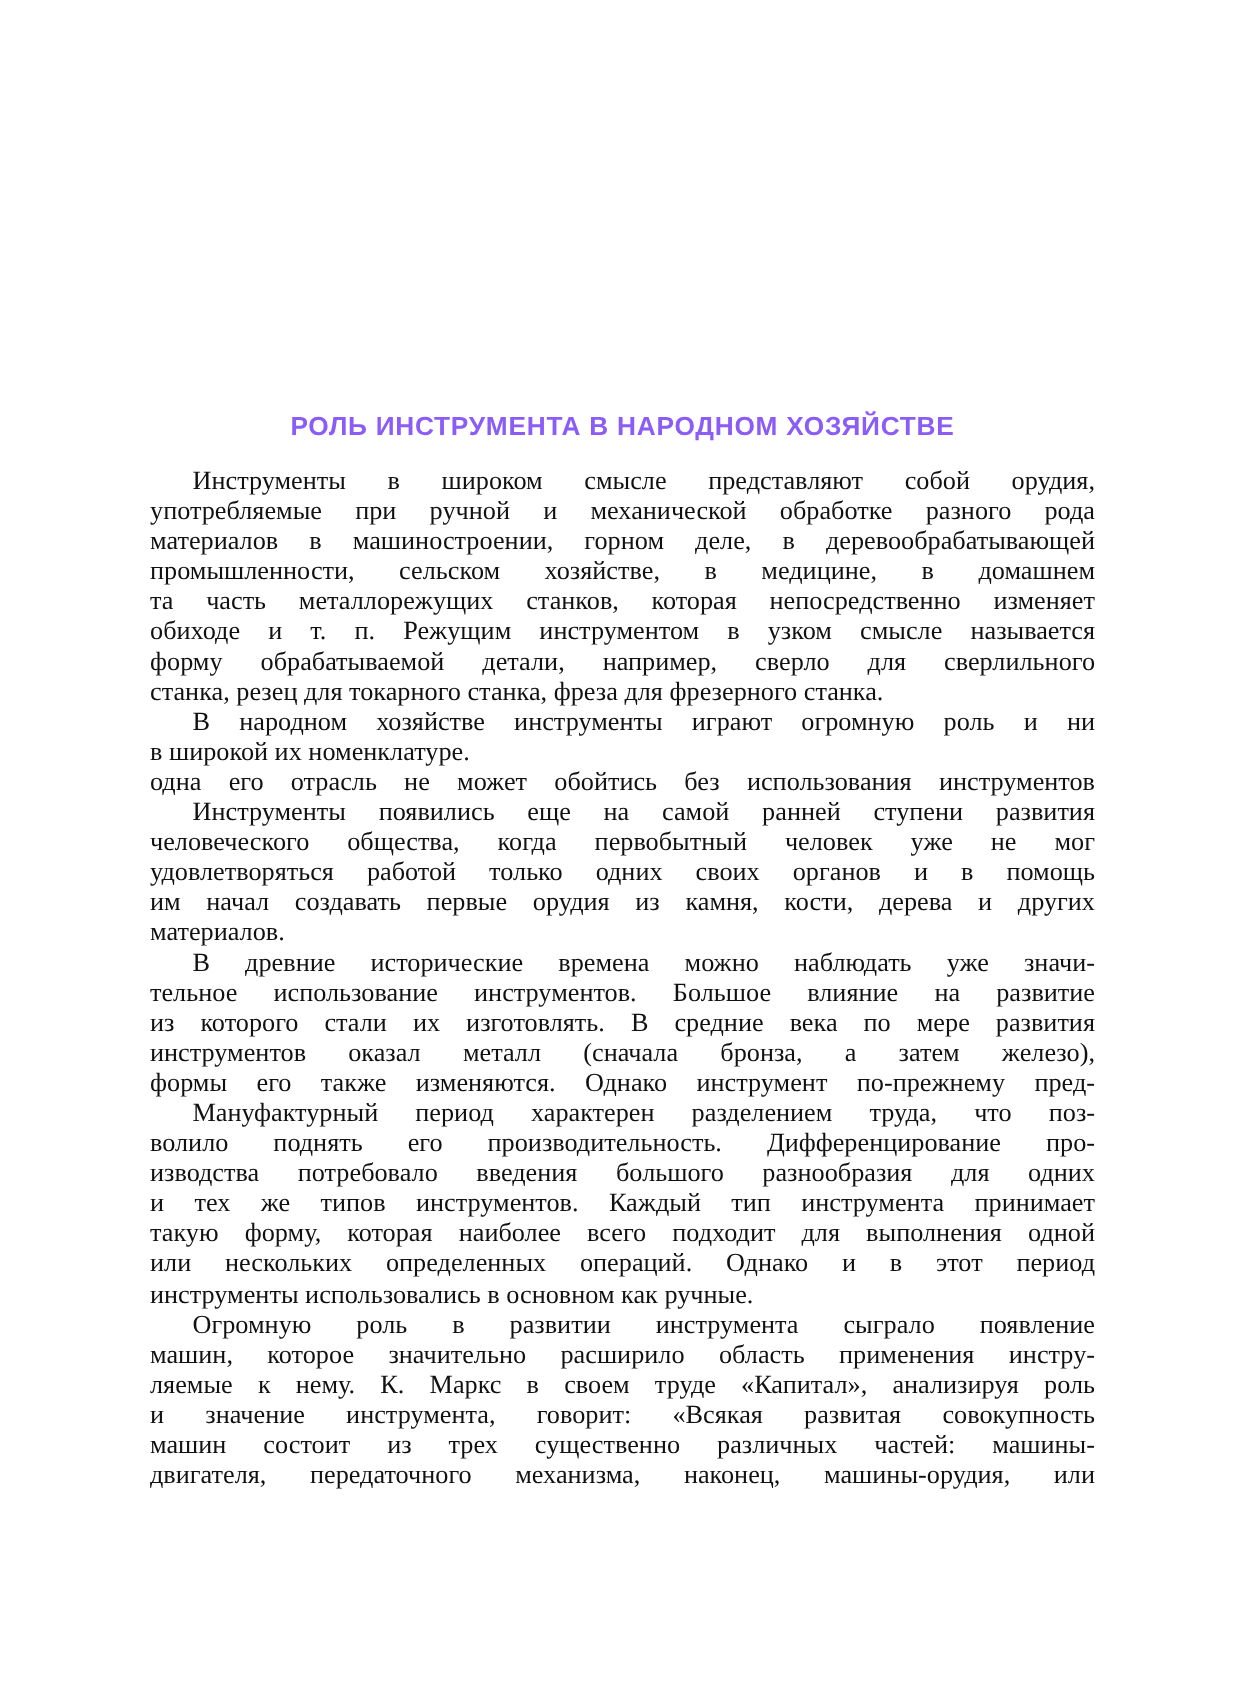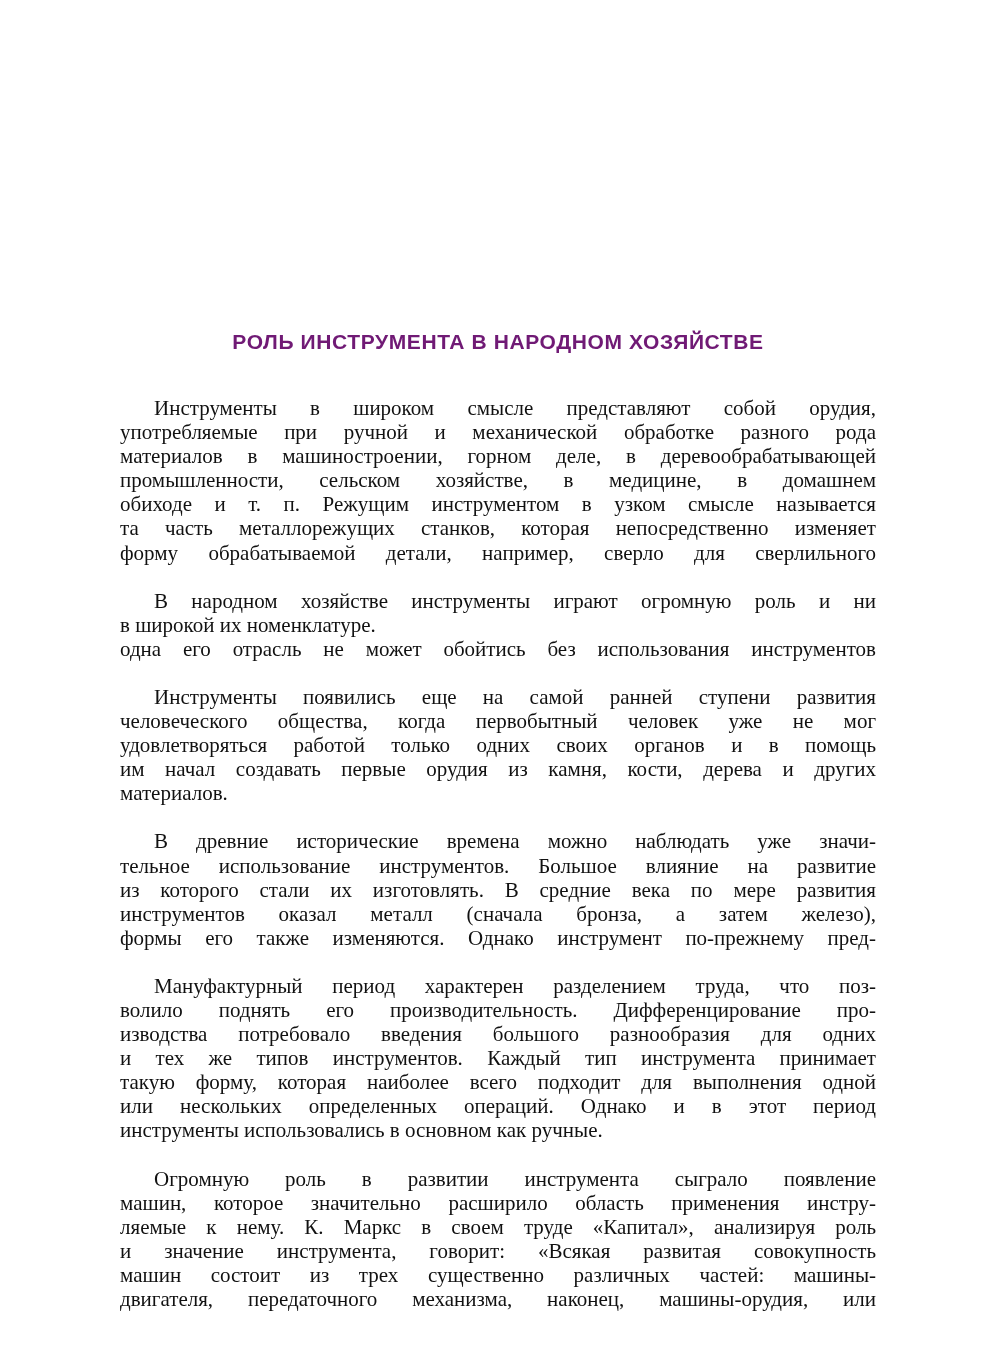--- a/index.html
+++ b/index.html
@@ -4,45 +4,46 @@
 <style>
   html, body { margin:0; padding:0; background:#ffffff; }
   body { width:1000px; height:1365px; position:relative; overflow:hidden; }
   .page {
     position:absolute; left:120px; top:0; width:756px;
     font-family:"Liberation Serif", serif; color:#111;
   }
   .title {
     position:absolute; top:330px; left:0; width:756px; text-align:center;
     font-family:"Liberation Sans", sans-serif; font-weight:bold;
-    font-size:21px; letter-spacing:0.6px; color:#701a75;
+    font-size:21px; letter-spacing:0.6px; color:#8b5cf6;
   }
   .body { position:absolute; top:372px; left:0; width:756px; }
   .line {
     display:block; height:24.1px; line-height:24.1px;
     font-size:21px; white-space:nowrap;
     text-align:justify; text-align-last:justify;
   }
   .line.last { text-align-last:left; }
-  .line.indent { padding-left:34px;margin-top:24px; }
+  .line.indent { padding-left:34px; }
 </style>
 </head>
 <body>
 
 <div class="page">
   <div class="title">РОЛЬ ИНСТРУМЕНТА В НАРОДНОМ ХОЗЯЙСТВЕ</div>
   <div class="body">
 
     <span class="line indent">Инструменты в широком смысле представляют собой орудия,</span>
     <span class="line">употребляемые при ручной и механической обработке разного рода</span>
     <span class="line">материалов в машиностроении, горном деле, в деревообрабатывающей</span>
     <span class="line">промышленности, сельском хозяйстве, в медицине, в домашнем</span>
+    <span class="line">та часть металлорежущих станков, которая непосредственно изменяет</span>
     <span class="line">обиходе и т. п. Режущим инструментом в узком смысле называется</span>
-    <span class="line">та часть металлорежущих станков, которая непосредственно изменяет</span>
     <span class="line">форму обрабатываемой детали, например, сверло для сверлильного</span>
+    <span class="line last">станка, резец для токарного станка, фреза для фрезерного станка.</span>
 
     <span class="line indent">В народном хозяйстве инструменты играют огромную роль и ни</span>
     <span class="line last">в широкой их номенклатуре.</span>
     <span class="line">одна его отрасль не может обойтись без использования инструментов</span>
 
     <span class="line indent">Инструменты появились еще на самой ранней ступени развития</span>
     <span class="line">человеческого общества, когда первобытный человек уже не мог</span>
     <span class="line">удовлетворяться работой только одних своих органов и в помощь</span>
     <span class="line">им начал создавать первые орудия из камня, кости, дерева и других</span>
     <span class="line last">материалов.</span>

